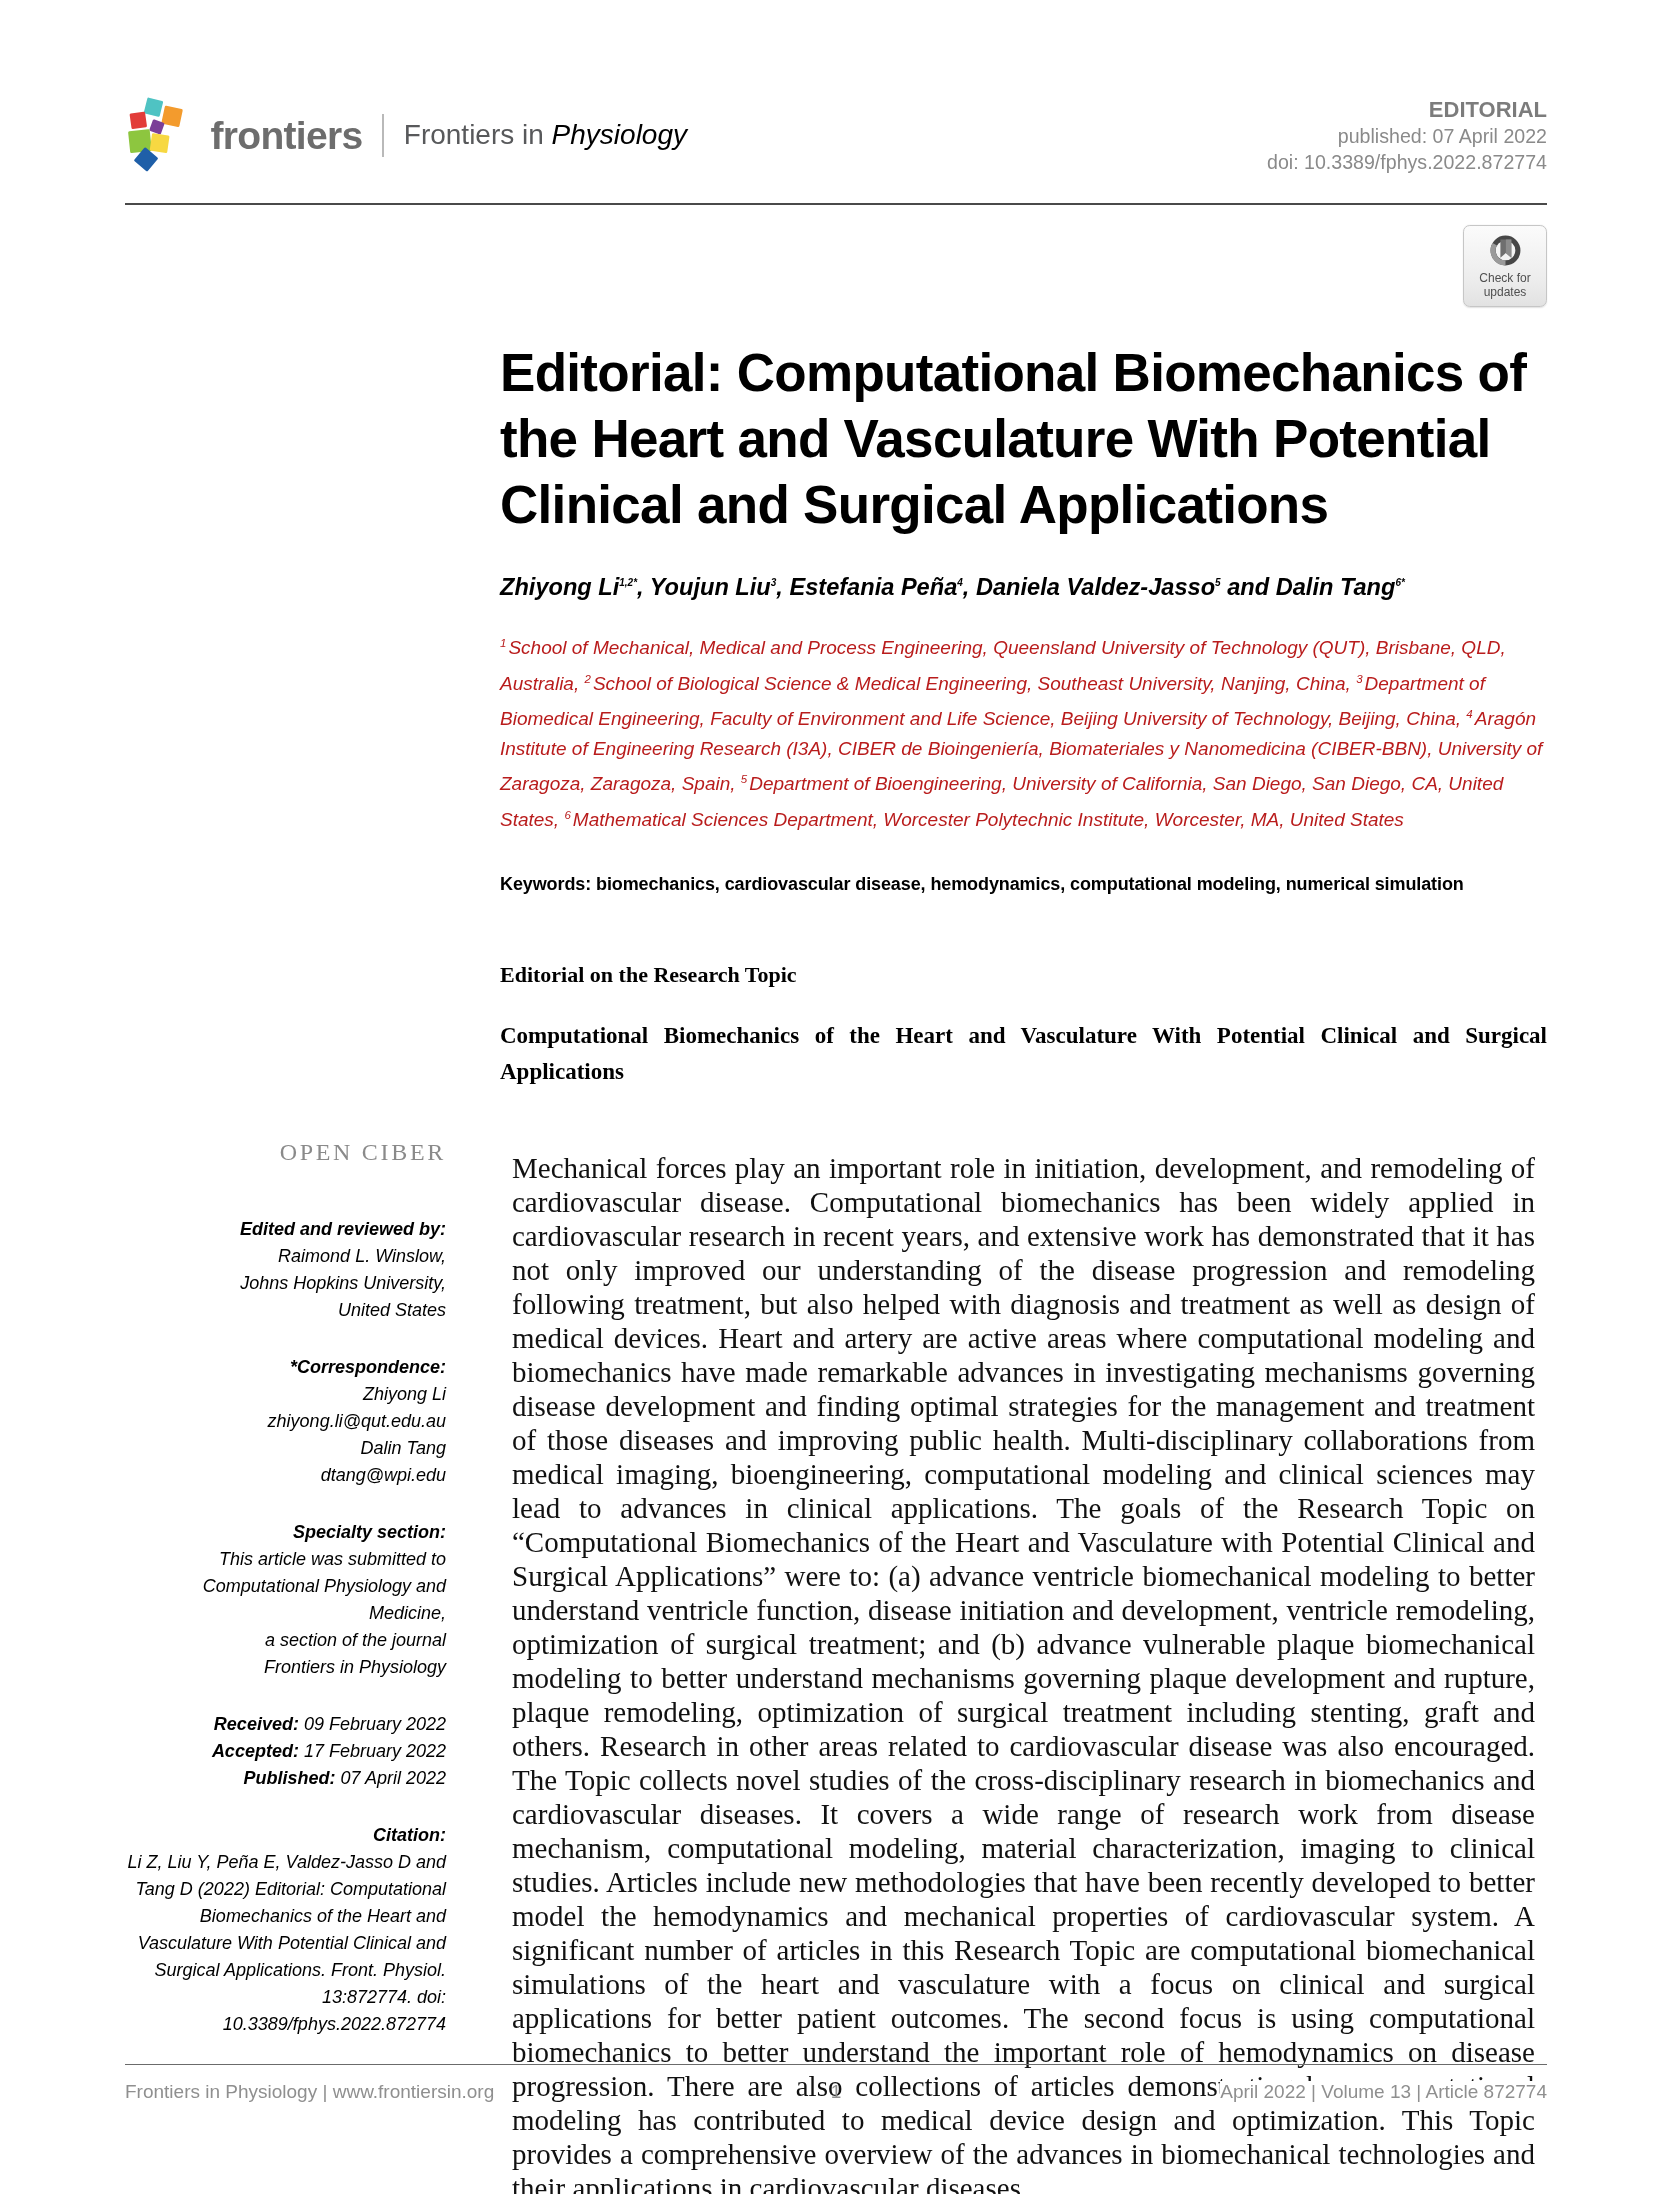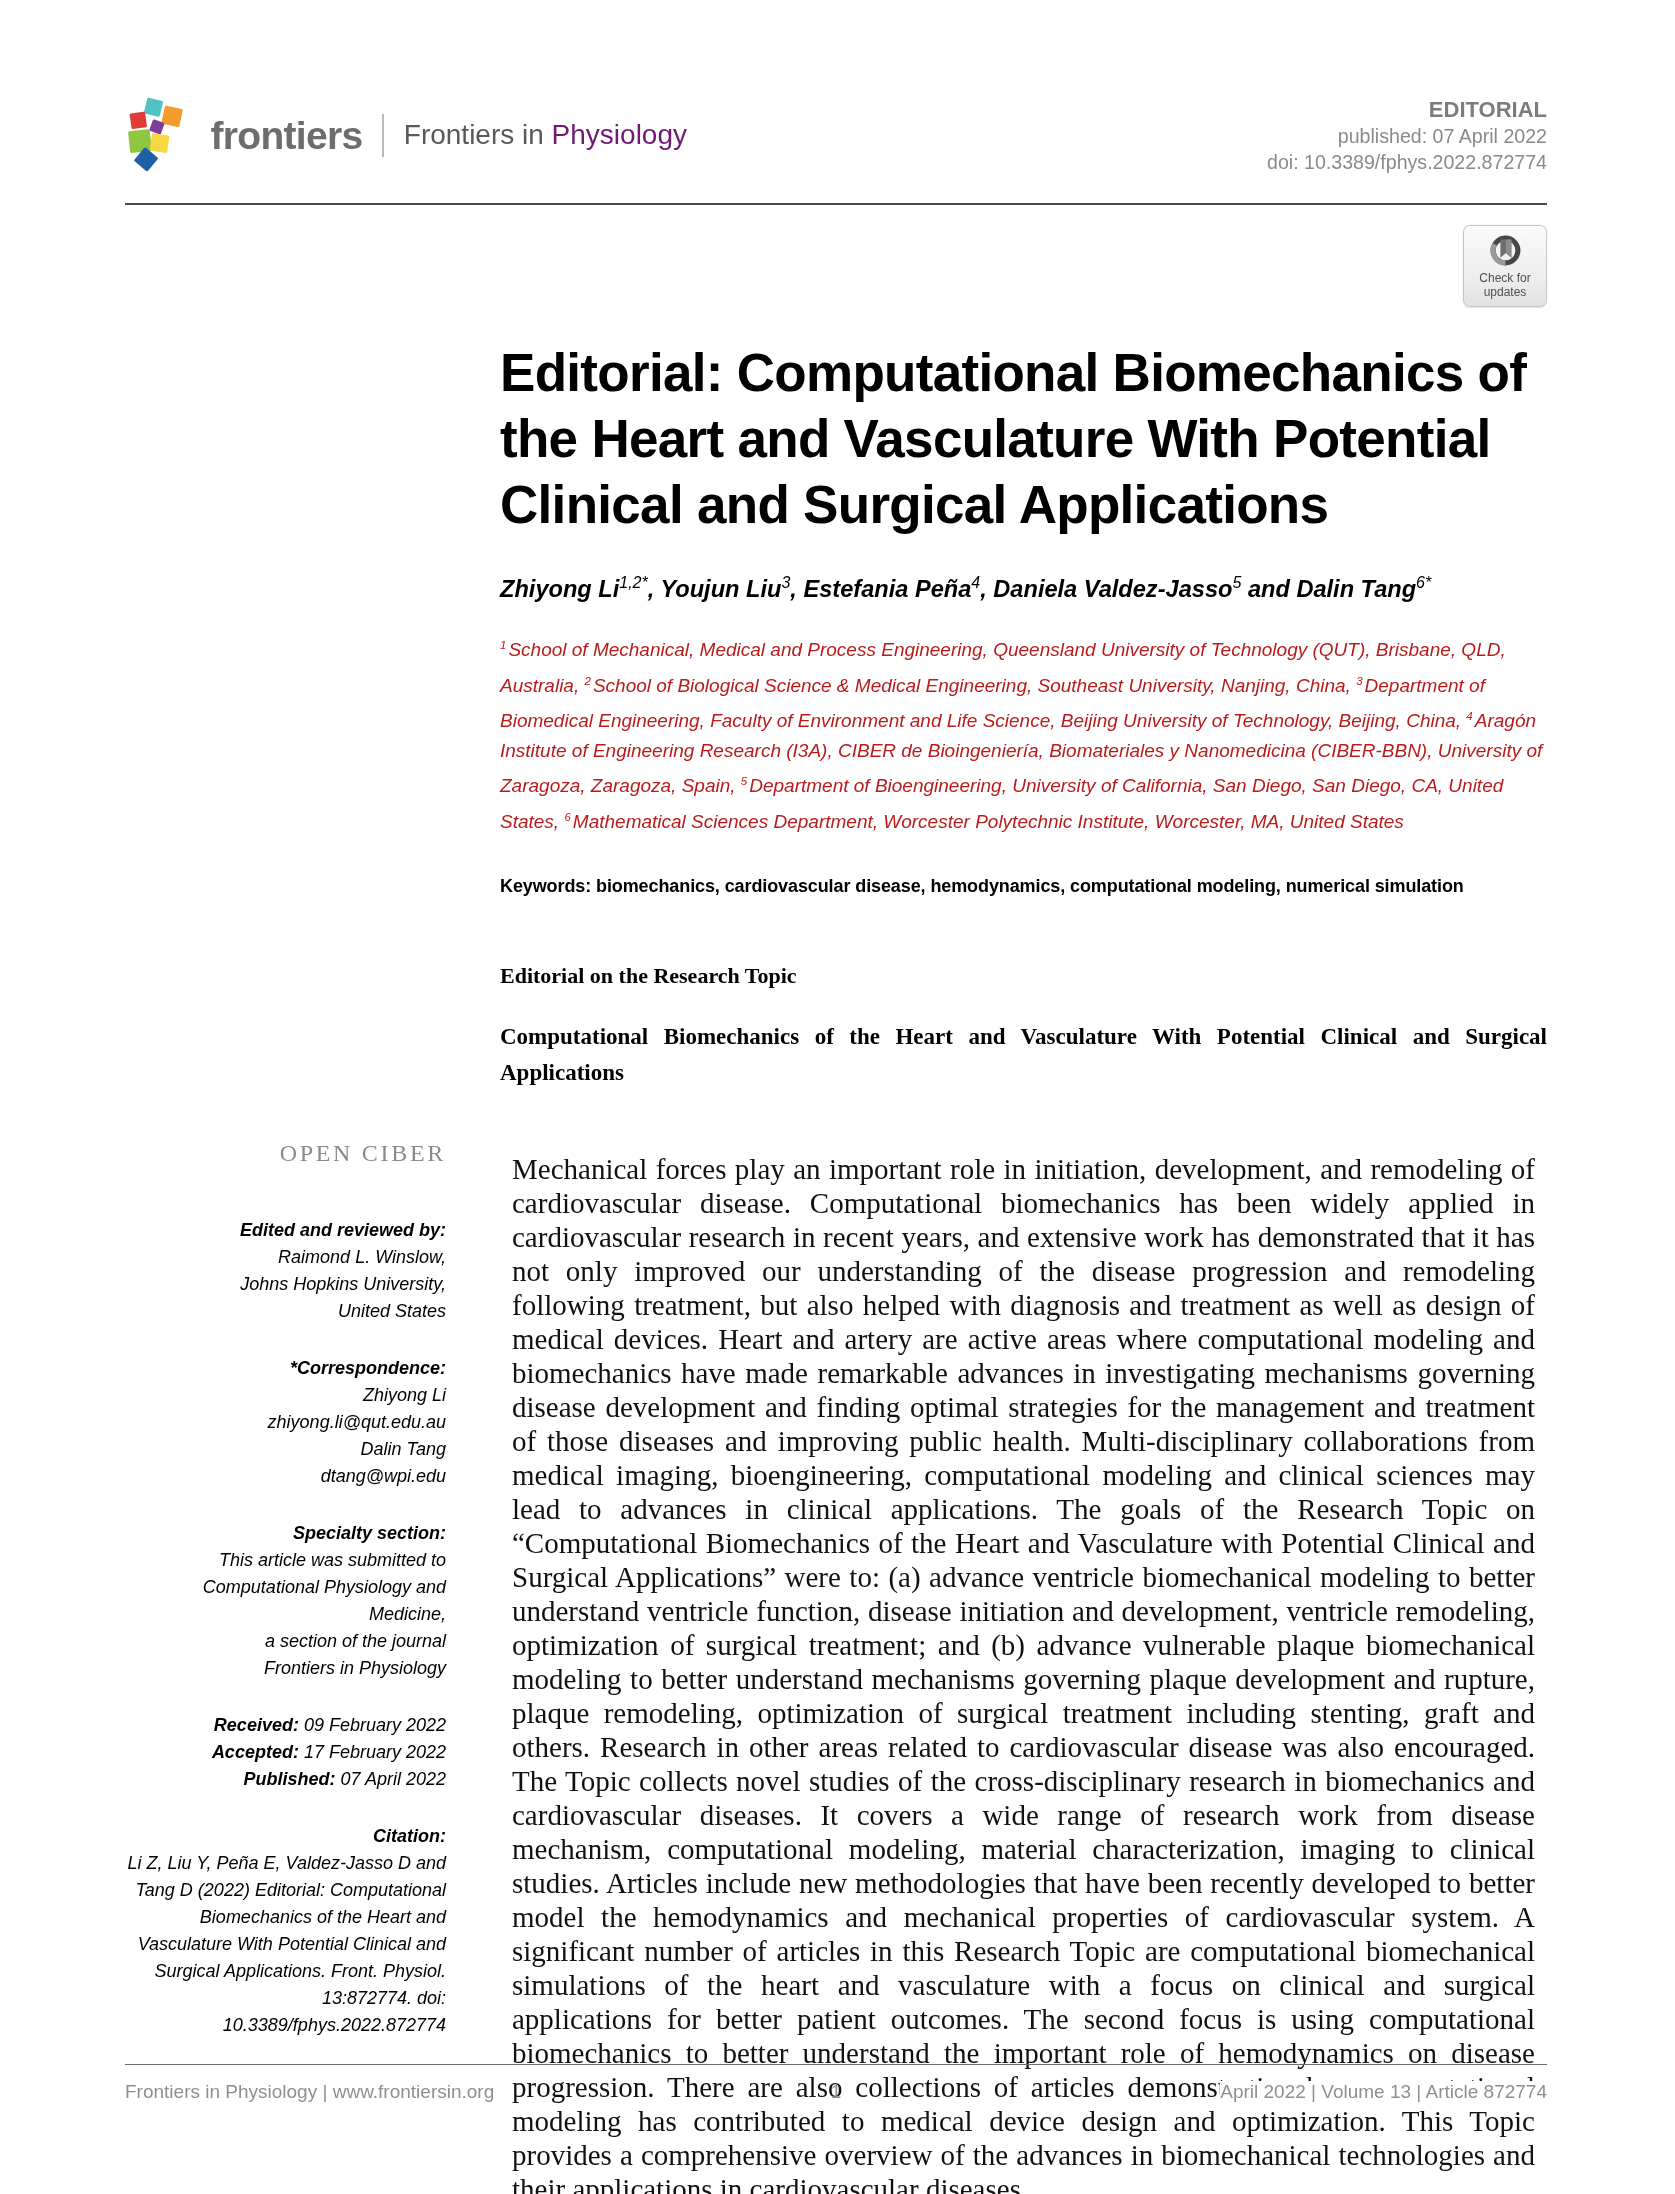--- a/index.html
+++ b/index.html
@@ -8,39 +8,39 @@
     background:#fff; padding:95px 128px 0 125px;
     font-family:"Liberation Sans",sans-serif; color:#000;
   }
   
   .hdr{display:flex; justify-content:space-between; align-items:flex-end;}
   .brand{display:flex; align-items:center;}
   .cubes{width:76px; height:80px; margin-right:9.5px;}
   .wordmark{font-size:39px; font-weight:bold; color:#6d6d6d; letter-spacing:-0.7px; line-height:1;}
   .vline{width:1.4px; height:43px; background:#b9b9b9; margin:0 20px;}
   .journal{font-size:28px; color:#58595b; line-height:1;}
-  .journal .red{color:#701a75;}
+  .journal .red{color:#000000;font-style:italic;}
   .meta{text-align:right; color:#8a8a8a; font-size:19.6px; line-height:26px;}
   .etype{font-weight:bold; color:#7c7c7c; font-size:22px;}
   .rule{border-top:2px solid #4a4a4a; margin-top:28px;}
   
   .badge-row{display:flex; justify-content:flex-end; margin-top:20px; height:81px;}
   .badge{
     width:82px; height:80px; border:0.7px solid #c6c6c6; border-radius:6.8px;
     background:linear-gradient(180deg,#fbfbfb 0%,#ececec 70%,#e2e2e2 100%);
     display:flex; flex-direction:column; align-items:center; justify-content:center;
     box-shadow:0 0.7px 1.4px rgba(0,0,0,.12); cursor:pointer;
   }
   .badge svg{width:35px; height:35px; margin-bottom:2.7px;}
   .badge-text{font-size:12px; line-height:14px; color:#4f4f4f; text-align:center;}
   
   .head{margin-left:375px; margin-top:34px;}
   .title{margin:0; font-size:53px; line-height:66px; font-weight:bold; letter-spacing:-0.7px;}
   .authors{margin-top:35px; font-size:23.6px; font-weight:bold; font-style:italic; line-height:1.25;}
-  .authors sup{font-size:16px; font-weight:normal;}
+  .authors sup{font-size:10px; font-weight:bold;}
   .affil{margin:26px 0 0 0; font-size:19px; font-style:italic; line-height:30px; color:#b91c1c;}
   .affil sup{font-size:11.5px; margin-right:2px;}
   .keywords{margin:38px 0 0 0; font-size:18px; font-weight:bold; line-height:1.3; letter-spacing:-0.1px;}
   .ed-head{margin:65px 0 0 0; font-family:"Liberation Serif",serif; font-size:22px; font-weight:bold;}
   .topic{margin:30px 0 0 0; font-family:"Liberation Serif",serif; font-size:23px; font-weight:bold;
          line-height:36px; text-align:justify;}
   
   .cols{display:flex; margin-top:49px;}
   .side{width:321px; flex:0 0 321px; text-align:right; font-size:18px; font-style:italic; line-height:27px;}
   .open-access{font-family:"Liberation Serif",serif; font-style:normal; font-size:24px;

